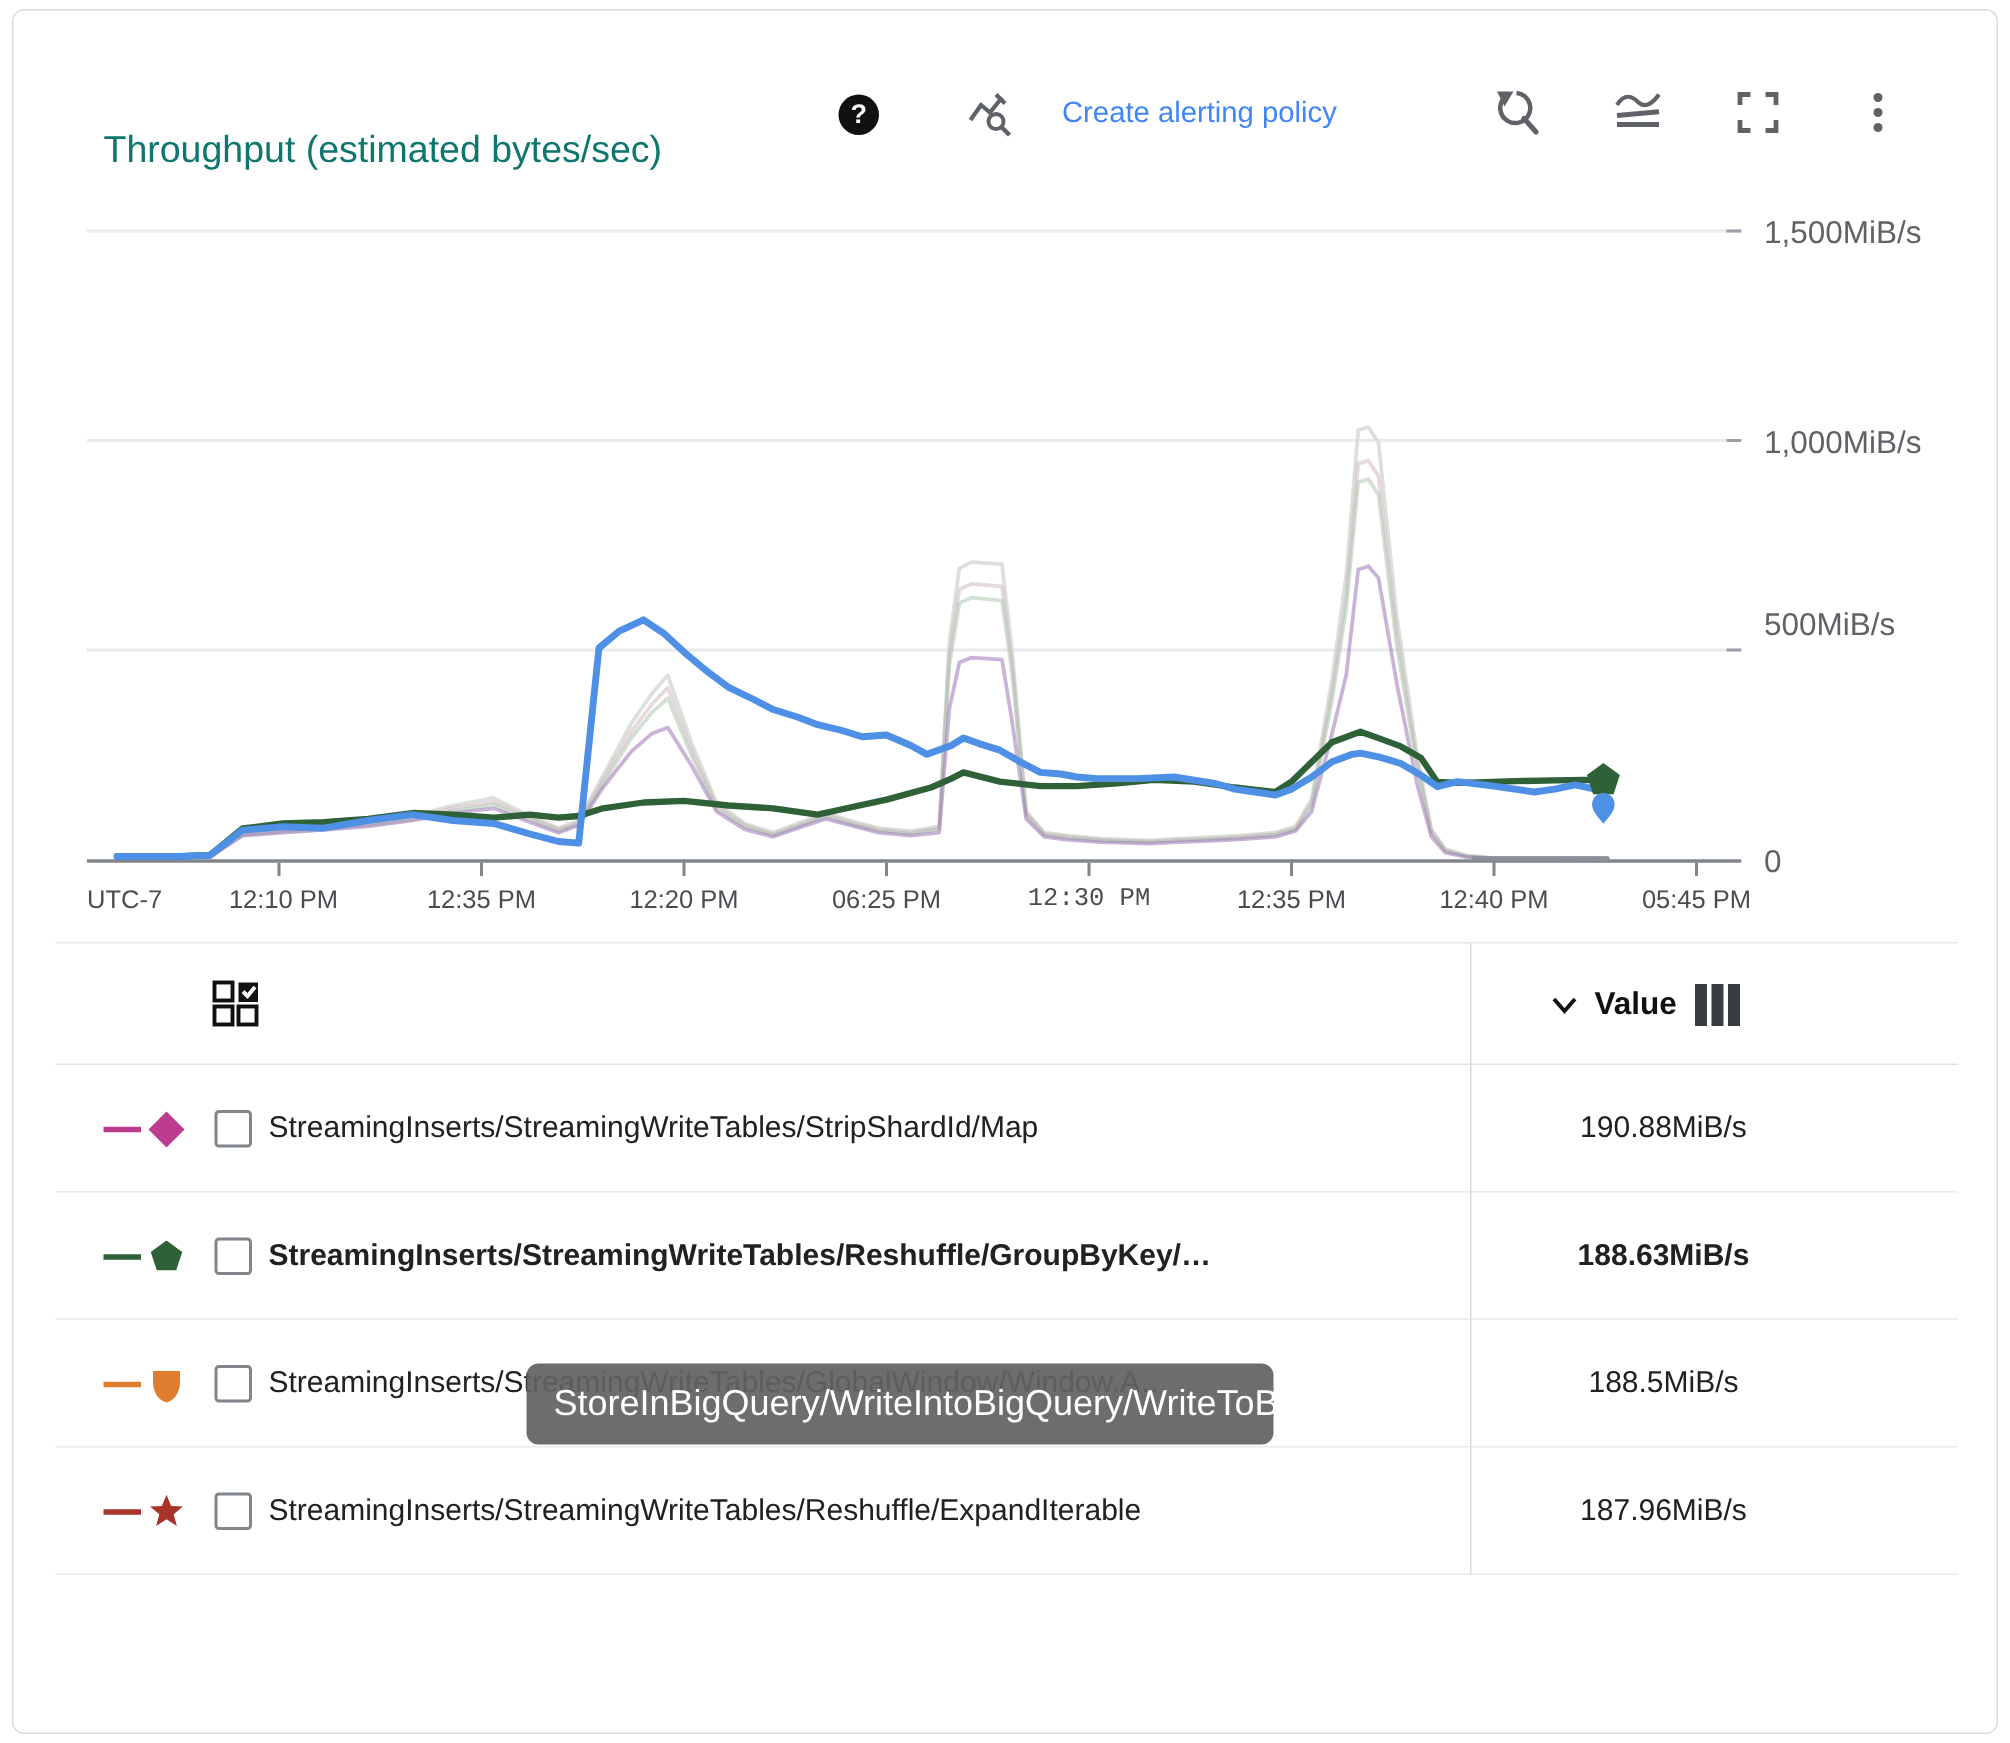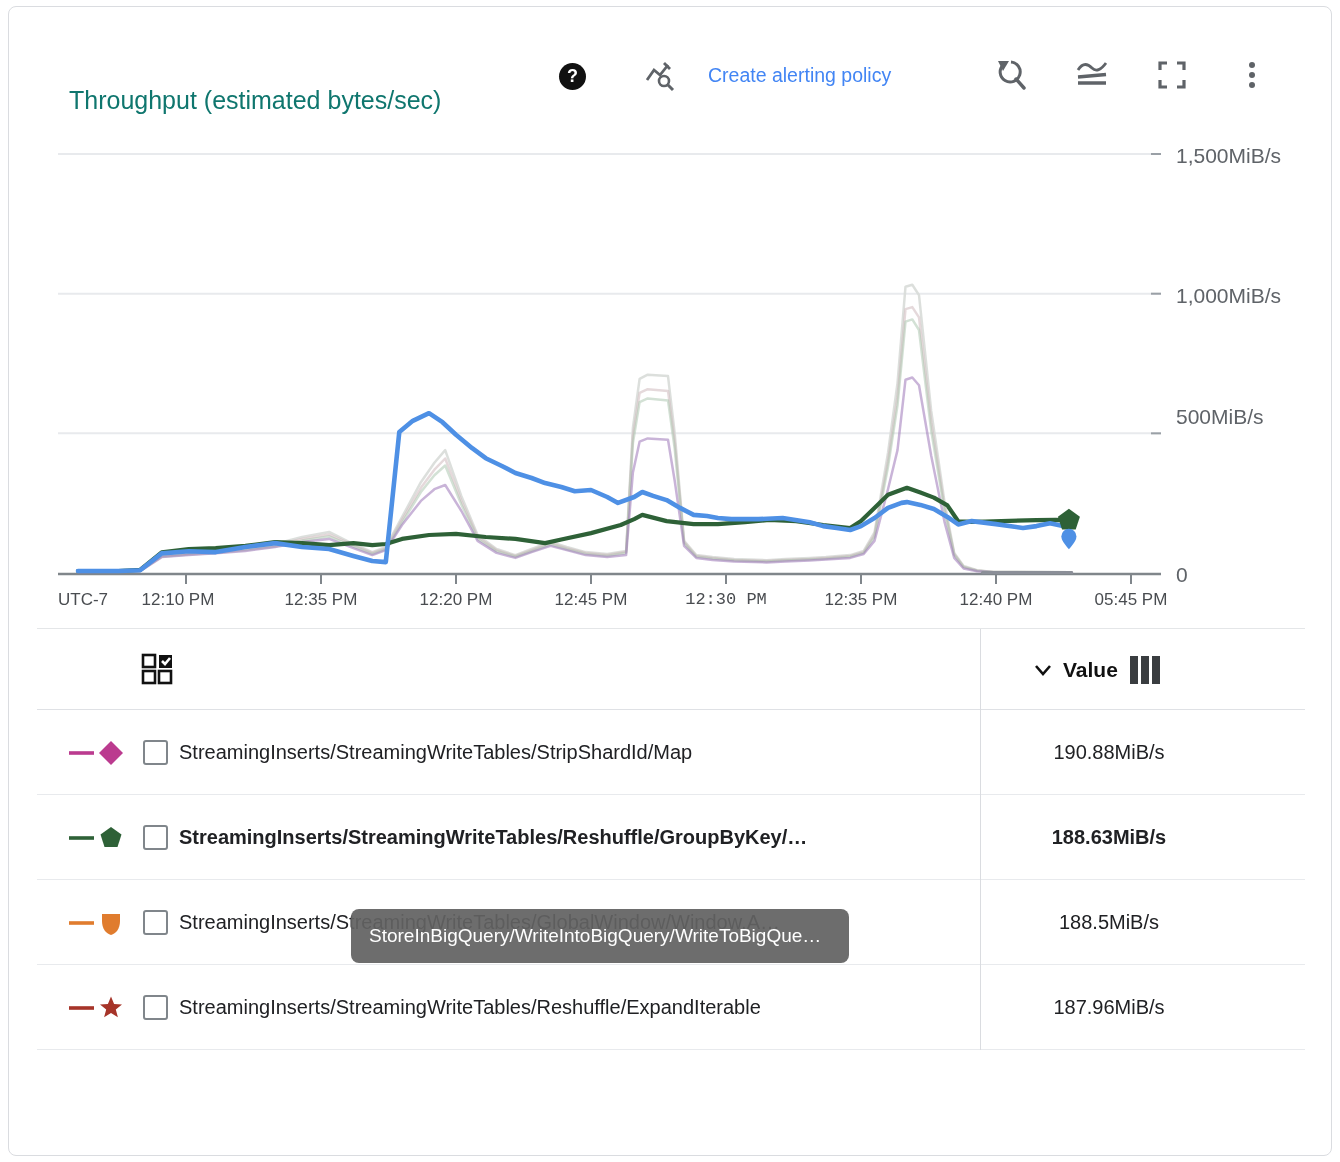--- a/index.html
+++ b/index.html
@@ -37,21 +37,21 @@
   .checkbox { position:absolute; left:106px; top:30px; width:25px; height:25px;
     border:2.5px solid #80868b; border-radius:3px; background:#fff; cursor:pointer; }
   .row-label { position:absolute; left:142px; top:0; height:85px; display:flex; align-items:center;
     font-size:20px; color:#202124; white-space:nowrap; max-width:800px; overflow:hidden; }
   .row-value { position:absolute; left:944px; width:256px; top:0; height:85px; display:flex;
     align-items:center; justify-content:center; font-size:20px; color:#202124; }
   .legend-row.bold .row-label, .legend-row.bold .row-value { font-weight:bold; }
 
   
   .tooltip { position:absolute; left:342px; top:902px; width:498px; height:54px;
-    background:rgba(98,98,98,0.93); border-radius:8px; color:#fff; font-size:19px;
+    background:rgba(98,98,98,0.93); border-radius:8px; color:#fff; font-size:24px;
     display:flex; align-items:center; padding-left:18px; z-index:20; white-space:nowrap; }
 </style>
 </head>
 <body>
 
 <div class="card">
 
   <div class="title">Throughput (estimated bytes/sec)</div>
   <div class="help-badge">?</div>
 
@@ -126,24 +126,24 @@
         <g transform="translate(1010.9000000000001,386.1948)">
           <path d="M0,22 C-5,16 -7.5,13 -7.5,9 A7.5,7.5 0 1 1 7.5,9 C7.5,13 5,16 0,22 Z" fill="#4e90e5"></path>
         </g>
       </svg>
   </div>
   <div id="axis-labels">
       <div class="y-label" style="top: 556px;">0</div>
       <div class="y-label" style="top: 398px;">500MiB/s</div>
       <div class="y-label" style="top: 276.7px;">1,000MiB/s</div>
       <div class="y-label" style="top: 137.05px;">1,500MiB/s</div>
-      <div class="x-label" style="left: 109px;">12:10 PM</div>
+      <div class="x-label" style="left: 120px;">12:10 PM</div>
       <div class="x-label" style="left: 252px;">12:35 PM</div>
       <div class="x-label" style="left: 387px;">12:20 PM</div>
-      <div class="x-label" style="left: 522px;">12:45 PM</div>
+      <div class="x-label" style="left: 522px;">06:25 PM</div>
       <div class="x-label" style="left: 657px; font-family: Liberation Mono, monospace;">12:30 PM</div>
       <div class="x-label" style="left: 792px;">12:35 PM</div>
       <div class="x-label" style="left: 927px;">12:40 PM</div>
       <div class="x-label" style="left: 1062px;">05:45 PM</div>
       <div class="utc-label">UTC-7</div>
     </div>
 
   <div class="legend">
     <div class="legend-header">
       <div class="grid-check">

